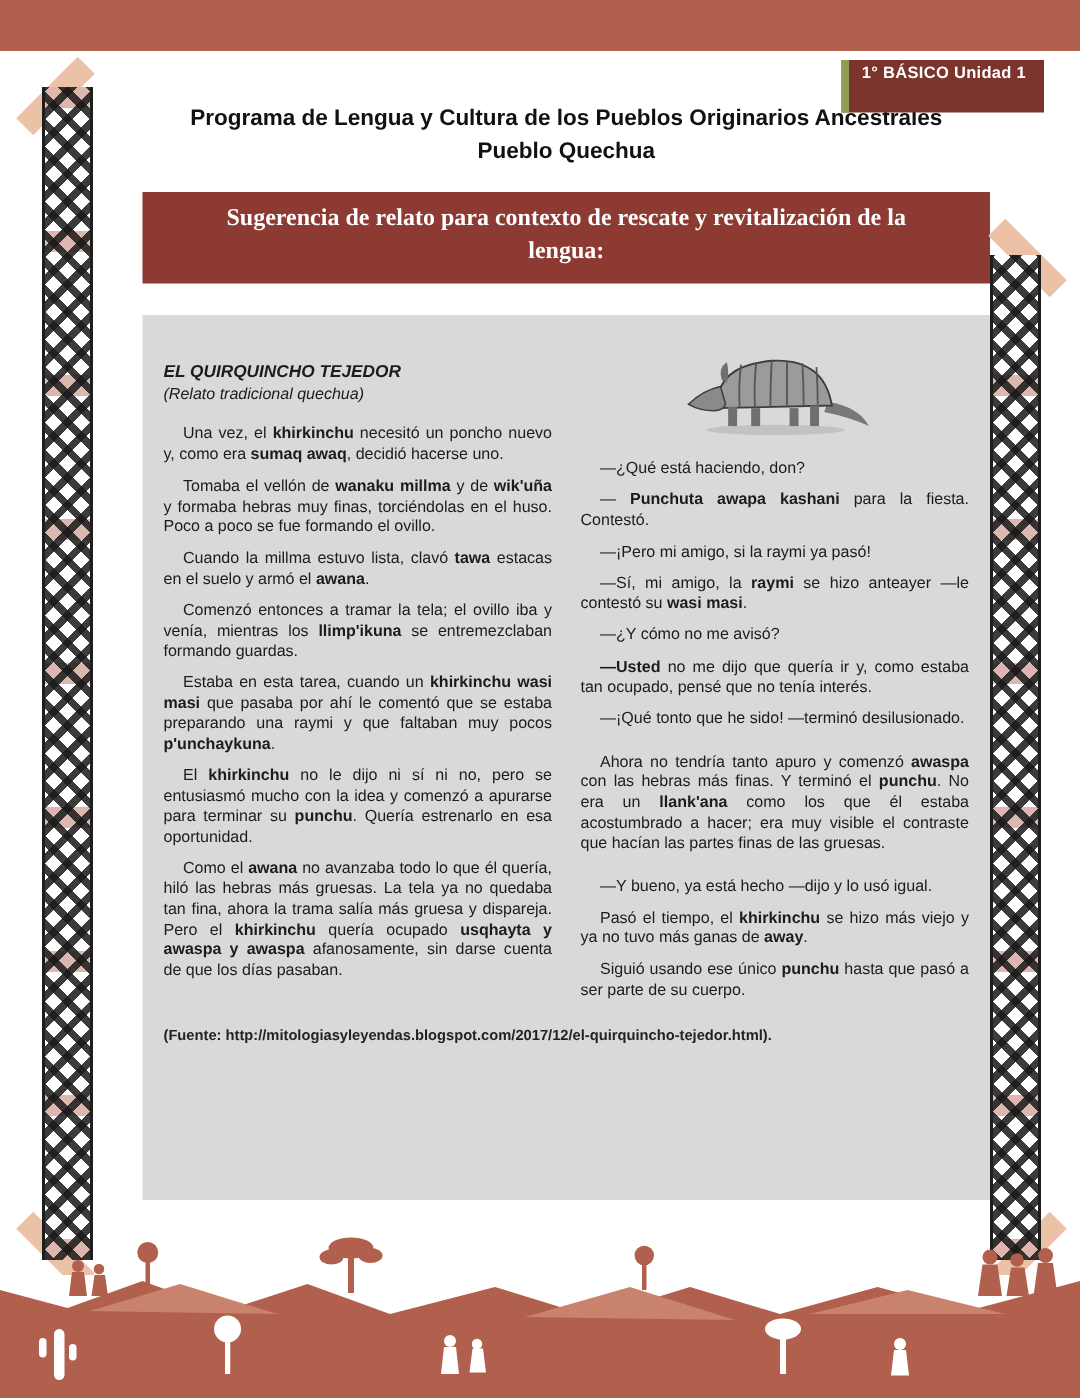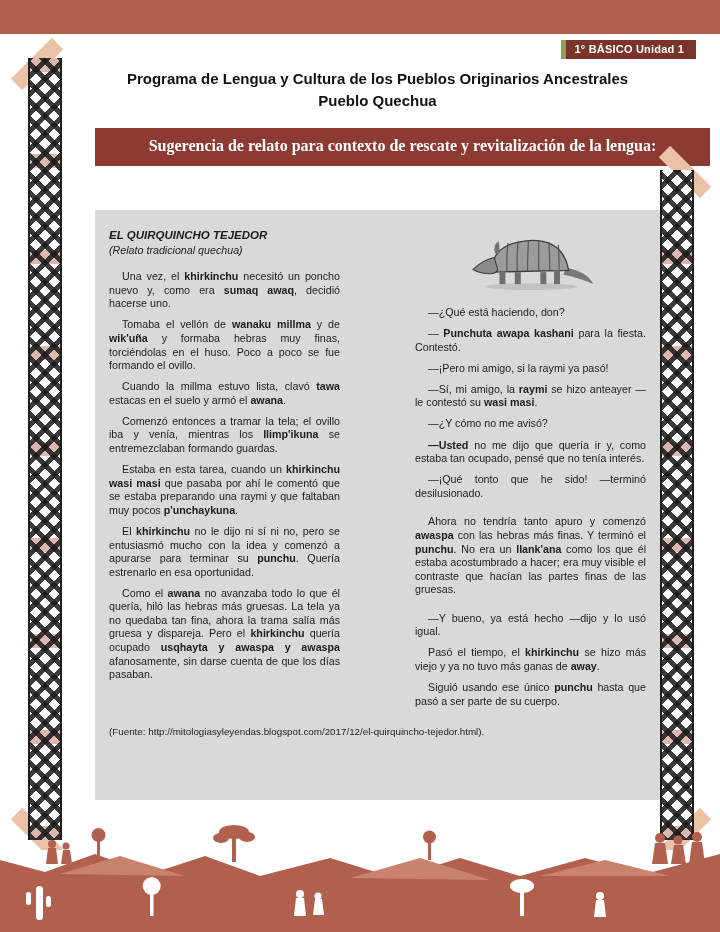--- a/index.html
+++ b/index.html
@@ -5,48 +5,48 @@
   html,body{margin:0;padding:0;}
   body{
     width:720px;height:932px;position:relative;overflow:hidden;
     background:#ffffff;font-family:"Liberation Sans",sans-serif;color:#1f1f1f;
   }
   
   .top-bar{position:absolute;top:0;left:0;width:720px;height:34px;background:#b2604e;}
   
   .unit-badge{
     position:absolute;top:40px;right:24px;background:#7a342c;color:#fff;
-    font-size:11px;font-weight:bold;padding:3px 12px 4px 9px;
+    font-size:11px;font-weight:bold;padding:3px 12px 20px 9px;
     border-left:5px solid #8f9e52;letter-spacing:.2px;z-index:6;
   }
   
   .program-title{
     position:absolute;top:68px;left:95px;width:565px;text-align:center;
     font-weight:bold;font-size:15px;line-height:1.45;color:#111;
   }
   .banner{
-    position:absolute;top:128px;left:95px;width:615px;box-sizing:border-box;
+    position:absolute;top:128px;left:95px;width:565px;box-sizing:border-box;
     background:#8c3a32;color:#ffffff;text-align:center;
     font-family:"Liberation Serif",serif;font-weight:bold;font-size:16px;
     line-height:1.4;padding:7px 40px 9px;
   }
   
   .story-box{
     position:absolute;top:210px;left:95px;width:565px;min-height:590px;
     box-sizing:border-box;background:#d9d9d9;padding:16px 14px 10px;z-index:4;
   }
-  .columns{display:flex;align-items:flex-start;gap:28px;}
+  .columns{display:flex;align-items:center;}
   .col{flex:1;font-size:10.7px;line-height:1.27;text-align:justify;color:#1c1c1c;}
   .divider{width:1px;background:#7d7d7d;margin:2px 9px;}
   .story-title{font-weight:bold;font-style:italic;font-size:11.5px;margin:2px 0 1px;text-align:left;}
   .story-subtitle{font-style:italic;font-size:10.7px;margin:0 0 13px;text-align:left;}
   p.story-p{margin:0 0 7.5px;text-indent:13px;}
   p.gap{margin-top:15px;}
   .armadillo-wrap{display:flex;justify-content:center;margin:0 0 10px;}
-  .source{font-size:9.8px;margin-top:10px;color:#222;text-align:left;}
+  .source{font-size:9.8px;margin-top:10px;color:#222;text-align:left;font-weight:bold;}
   
   .strip{
     position:absolute;width:34px;z-index:3;box-sizing:border-box;background-color:#fff;
     border-left:2px solid #1e1e1e;border-right:2px solid #1e1e1e;
     background-image:
       repeating-linear-gradient(45deg, rgba(25,25,25,.85) 0 5px, transparent 5px 13px),
       repeating-linear-gradient(-45deg, rgba(25,25,25,.85) 0 5px, transparent 5px 13px),
       repeating-linear-gradient(0deg, rgba(178,96,78,.45) 0 14px, transparent 14px 96px);
   }
   #strip-left{left:28px;top:58px;height:782px;}

